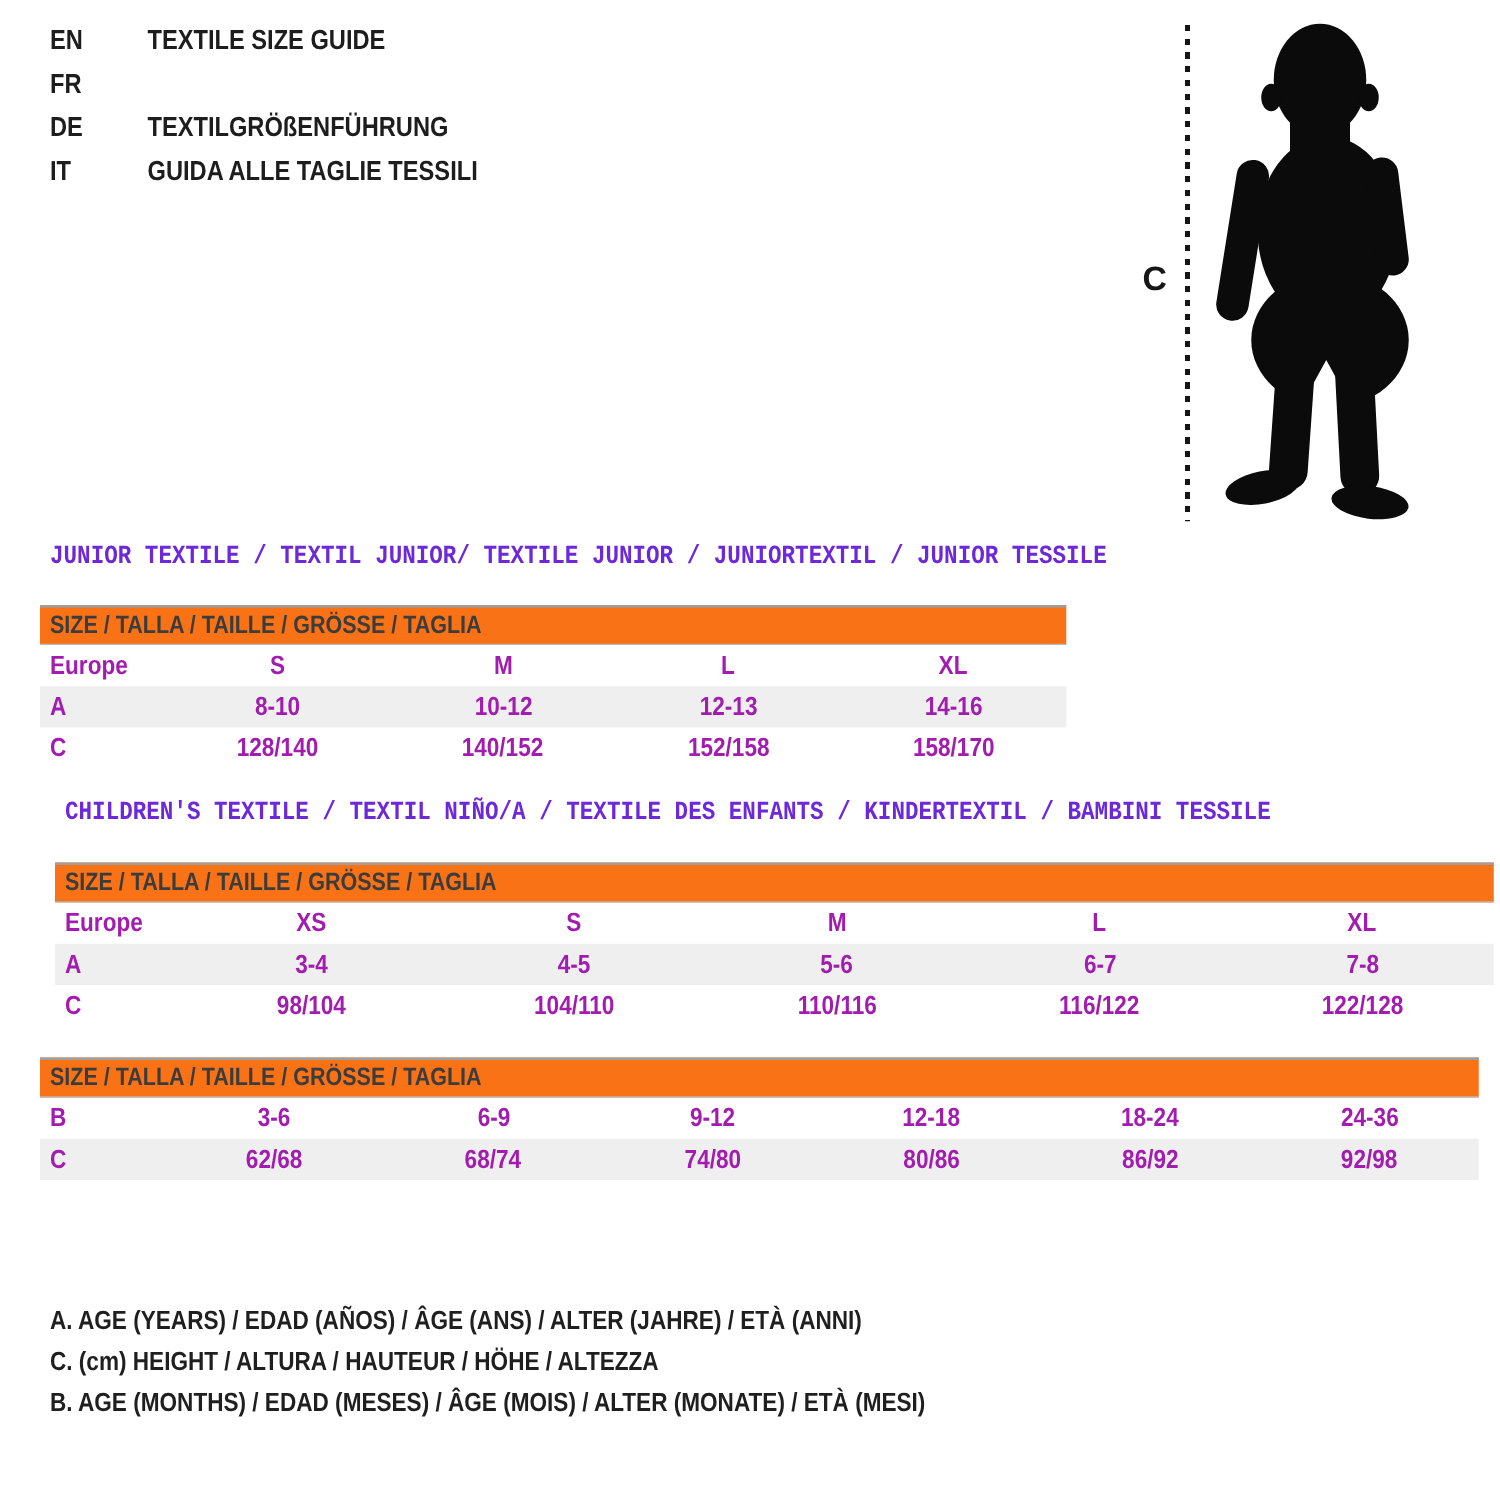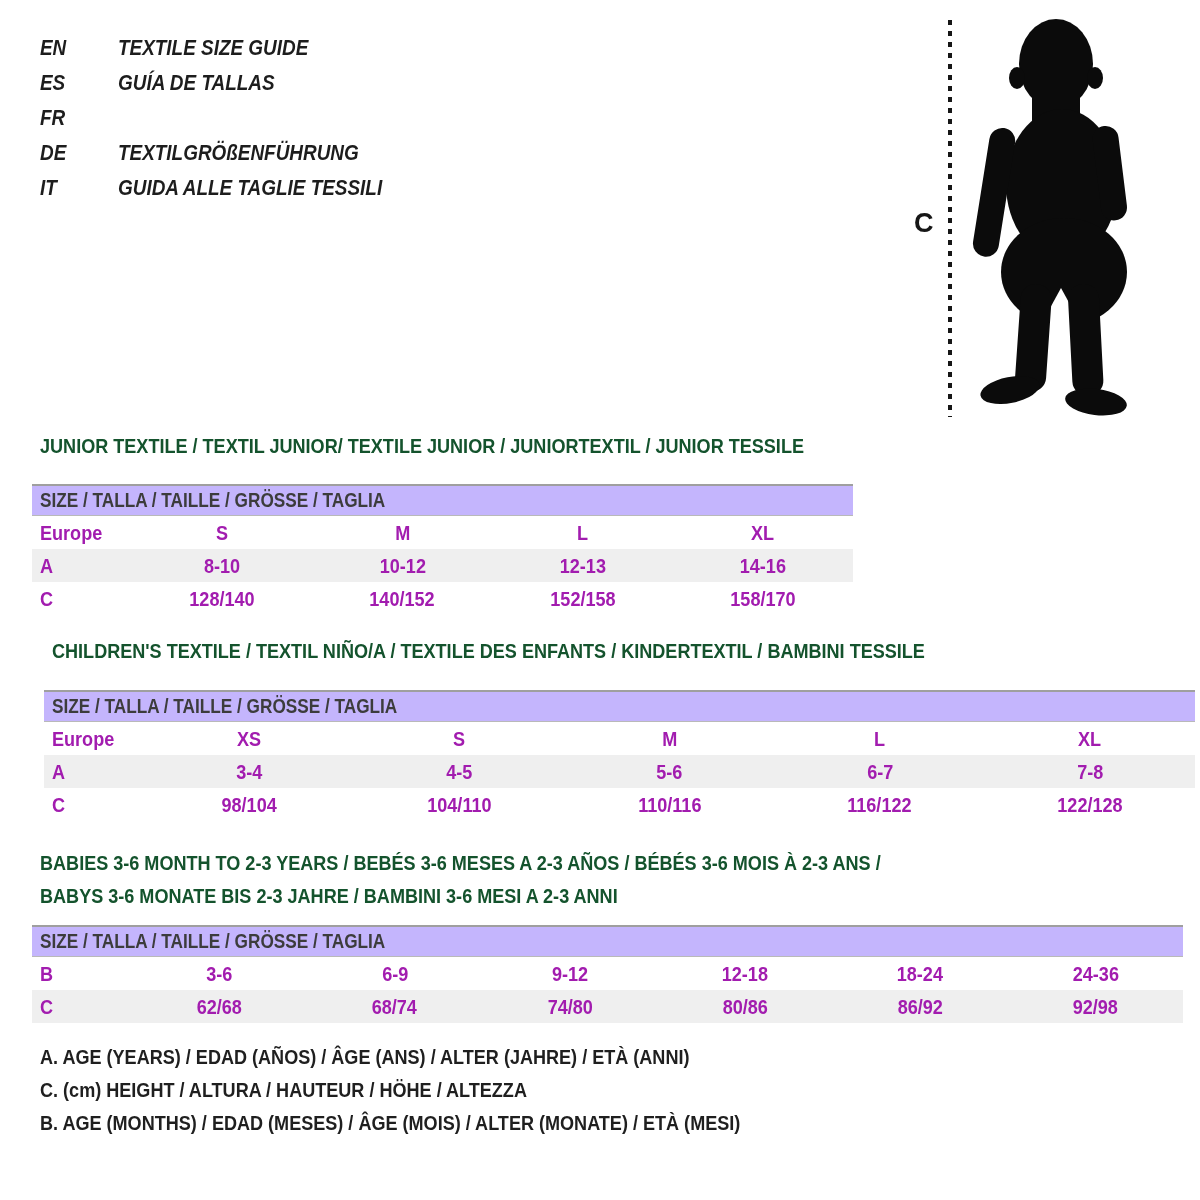--- a/index.html
+++ b/index.html
@@ -8,45 +8,45 @@
     font-family:"Liberation Sans","DejaVu Sans",sans-serif;
     font-weight:700;
     color:#2e2e2e;
     position:relative;
     overflow:hidden;
   }
   .cond   { display:inline-block; transform:scaleX(0.86); transform-origin:0 50%; white-space:nowrap; }
   .cond-c { display:inline-block; transform:scaleX(0.86); transform-origin:50% 50%; white-space:nowrap; }
 
   
-  .lang-block { position:absolute; left:40px; top:30px;font-style:italic; }
+  .lang-block { position:absolute; left:40px; top:14px; }
   .lang-row { display:flex; height:35px; align-items:center; font-size:22px; color:#1d1d1d; }
   .lang-code { width:78px; }
 
   
   .measure-line {
     position:absolute; left:948px; top:20px; width:4px; height:397px;
     background:repeating-linear-gradient(to bottom,#161616 0 5px,transparent 5px 11px);
   }
   .measure-label { position:absolute; left:914px; top:208px; font-size:27px; color:#161616; }
   .toddler { position:absolute; left:968px; top:16px; width:168px; height:402px; }
 
   
   .sec { position:absolute; left:32px; }
-  .sec-title { font-size:21px; line-height:24px; color:#14532d; padding-left:8px; }
+  .sec-title { font-size:21px; line-height:24px; color:#6d28d9; padding-left:8px;font-family:Liberation Mono, monospace; }
   .sec-title.two-line { line-height:33px; }
   #sec-junior   { top:434px; width:821px; }
   #sec-junior .sec-title   { margin-bottom:26px; }
   #sec-children { top:639px; width:1151px;margin-left:12px; }
   #sec-children .sec-title { margin-bottom:27px; }
   #sec-babies   { top:846px; width:1151px; }
   #sec-babies .sec-title   { margin-bottom:13px; }
 
   .size-bar {
-    height:32px; background:#c4b5fd;
+    height:32px; background:#f97316;
     border-top:2px solid #9f9f9f; border-bottom:1px solid #b9b9b9;
     display:flex; align-items:center; padding-left:8px;
     font-size:20px; color:#3c3c3c;
   }
   .trow { display:grid; height:33px; align-items:center; font-size:21px; color:#a21caf; }
   .cols4 { grid-template-columns:100px repeat(4,1fr); }
   .cols5 { grid-template-columns:100px repeat(5,1fr); }
   .cols6 { grid-template-columns:100px repeat(6,1fr); }
   .trow .label { padding-left:8px; text-align:left; }
   .trow .val { text-align:center; }
@@ -56,24 +56,20 @@
   .legend-block { position:absolute; left:40px; top:1040px; }
   .legend-line { font-size:21px; line-height:33px; color:#1f1f1f; }
 </style>
 </head>
 <body>
 
 <div class="lang-block">
   <div class="lang-row">
     <span class="lang-code"><span class="cond">EN</span></span>
     <span class="lang-label"><span class="cond">TEXTILE SIZE GUIDE</span></span>
-  </div>
-  <div class="lang-row">
-    <span class="lang-code"><span class="cond">ES</span></span>
-    <span class="lang-label"><span class="cond">GUÍA DE TALLAS</span></span>
   </div>
   <div class="lang-row">
     <span class="lang-code"><span class="cond">FR</span></span>
   </div>
   <div class="lang-row">
     <span class="lang-code"><span class="cond">DE</span></span>
     <span class="lang-label"><span class="cond">TEXTILGRÖßENFÜHRUNG</span></span>
   </div>
   <div class="lang-row">
     <span class="lang-code"><span class="cond">IT</span></span>
@@ -155,24 +151,20 @@
     <span class="label"><span class="cond">C</span></span>
     <span class="val"><span class="cond-c">98/104</span></span>
     <span class="val"><span class="cond-c">104/110</span></span>
     <span class="val"><span class="cond-c">110/116</span></span>
     <span class="val"><span class="cond-c">116/122</span></span>
     <span class="val"><span class="cond-c">122/128</span></span>
   </div>
 </section>
 
 <section class="sec" id="sec-babies">
-  <div class="sec-title two-line">
-    <span class="cond">BABIES 3-6 MONTH TO 2-3 YEARS / BEBÉS 3-6 MESES A 2-3 AÑOS / BÉBÉS 3-6 MOIS À 2-3 ANS /</span><br>
-    <span class="cond">BABYS 3-6 MONATE BIS 2-3 JAHRE / BAMBINI 3-6 MESI A 2-3 ANNI</span>
-  </div>
   <div class="size-bar">
       <span class="cond">SIZE / TALLA / TAILLE / GRÖSSE / TAGLIA</span>
     </div>
   <div class="trow cols6">
     <span class="label"><span class="cond">B</span></span>
     <span class="val"><span class="cond-c">3-6</span></span>
     <span class="val"><span class="cond-c">6-9</span></span>
     <span class="val"><span class="cond-c">9-12</span></span>
     <span class="val"><span class="cond-c">12-18</span></span>
     <span class="val"><span class="cond-c">18-24</span></span>

